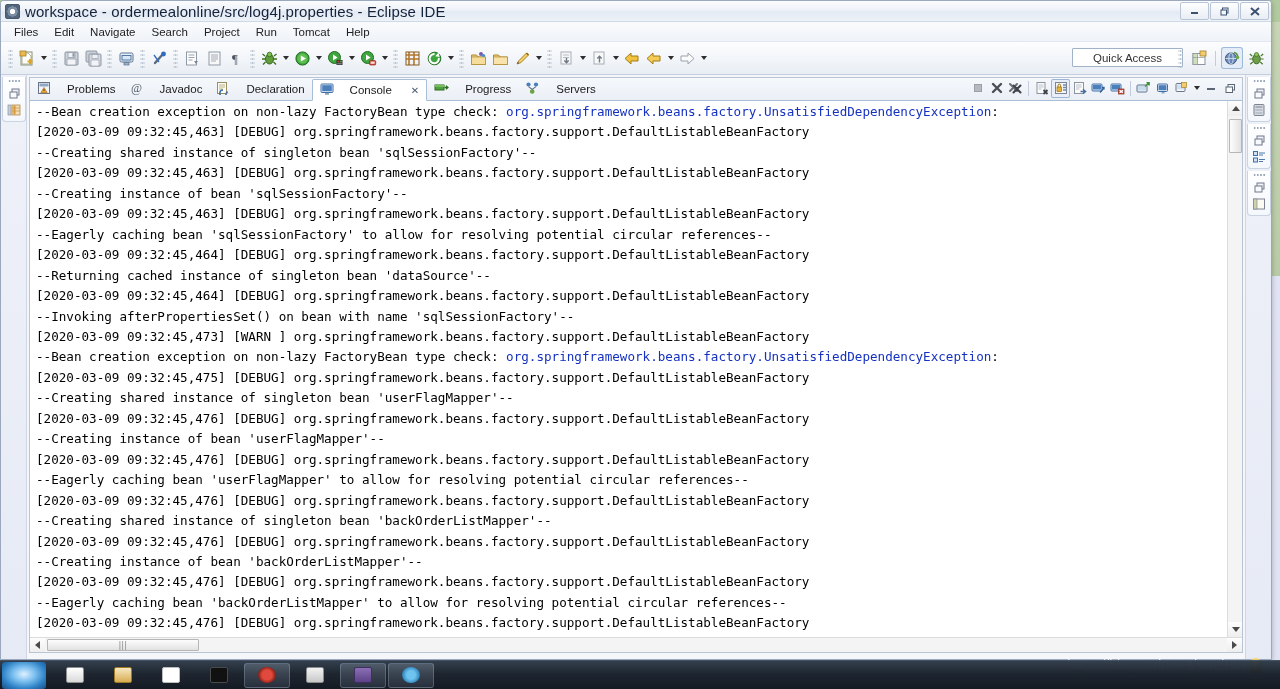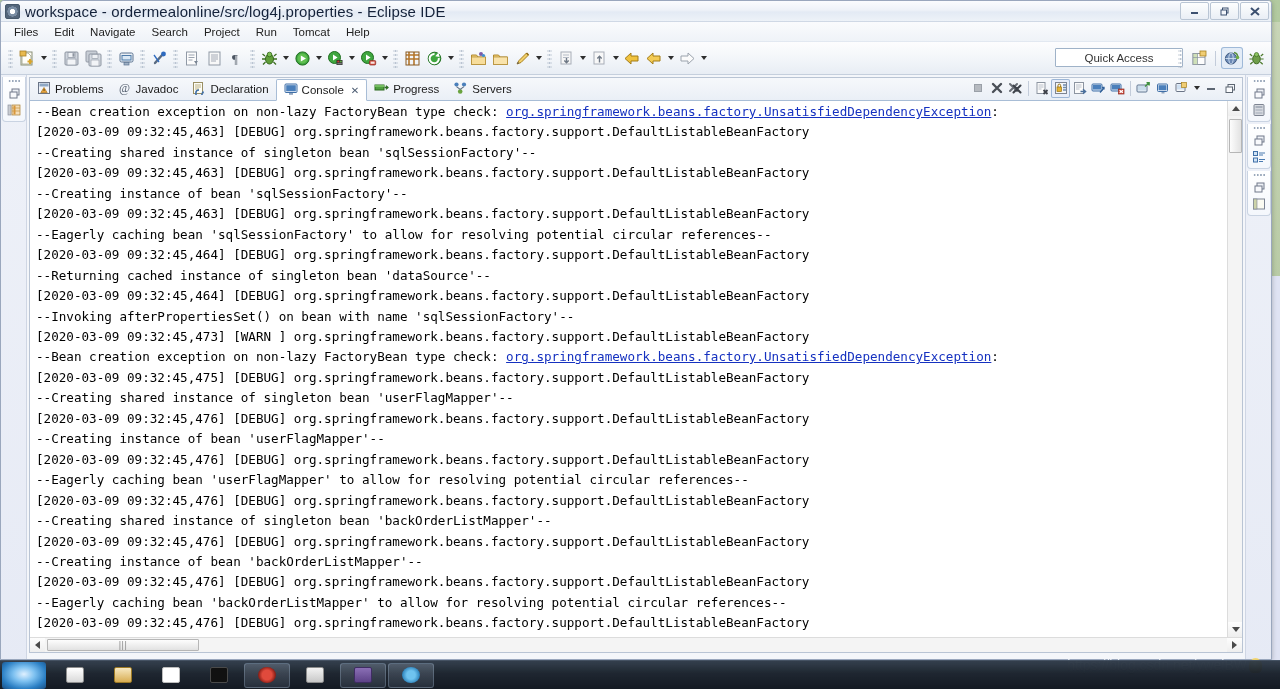--- a/index.html
+++ b/index.html
@@ -96,21 +96,21 @@
     width: 11px; height: 22px; flex: 0 0 auto;
     display: flex; align-items: center; justify-content: center;
   }
   .caret i {
     display: block; width: 0; height: 0;
     border-left: 3.5px solid transparent; border-right: 3.5px solid transparent;
     border-top: 4px solid #2e2e2e;
   }
   .quick-access {
     position: absolute; right: 88px; top: 6px;
-    width: 128px; height: 19px;
+    width: 111px; height: 19px;
     background: #fff; border: 1px solid #9fb2c8; border-radius: 1px;
     font-size: 11.5px; color: #333;
     display: flex; align-items: center; justify-content: center;
   }
   .persp-zone { position: absolute; right: 4px; top: 5px; display: flex; align-items: center; gap: 2px; }
 
   
   .body-area { position: relative; height: 604px; background: #f4f6fa; }
 
   .fast-bar {
@@ -137,21 +137,21 @@
     position: absolute; left: 28px; right: 28px; top: 2px; bottom: 26px;
     background: #fff; border: 1px solid #b9c4d4;
     display: flex; flex-direction: column;
   }
   .view-tabs {
     height: 23px; position: relative; display: flex; align-items: flex-end;
     background: linear-gradient(180deg,#f6f8fb,#eaeff6);
     border-bottom: 1px solid #a8bdd6;
   }
   .vtab {
-    height: 22px; display: flex; align-items: center; gap: 4px;
+    height: 22px; display: flex; align-items: center; gap: 16px;
     padding: 0 7px; font-size: 11.5px; color: #1a1a1a; white-space: nowrap;
     border-radius: 2px 2px 0 0;
   }
   .vtab.active {
     background: #ffffff;
     border: 1px solid #a8bdd6; border-bottom: 1px solid #fff;
     margin-bottom: -1px; font-weight: normal;
   }
   .vtab .vt-close { font-size: 10px; color: #4a5a70; margin-left: 3px; }
   .view-tools {
@@ -173,21 +173,21 @@
 
   .console-wrap { flex: 1; position: relative; display: flex; overflow: hidden; }
   .console-text {
     flex: 1; overflow: hidden; background: #fff;
     padding: 1px 0 0 6px;
     font-family: "DejaVu Sans Mono", monospace;
     font-size: 12.6px; line-height: 20.45px; color: #000;
     white-space: pre;
   }
   .console-text .lnk {
-    color: #1531c0; text-decoration: underline;
+    color: #1531c0; 
   }
   .console-text .clip { display: block; }
 
   
   .vscroll {
     width: 15px; background: #f4f4f4; border-left: 1px solid #dcdcdc;
     position: relative; flex: 0 0 auto;
   }
   .vs-arrow {
     position: absolute; left: 0; width: 15px; height: 15px;

